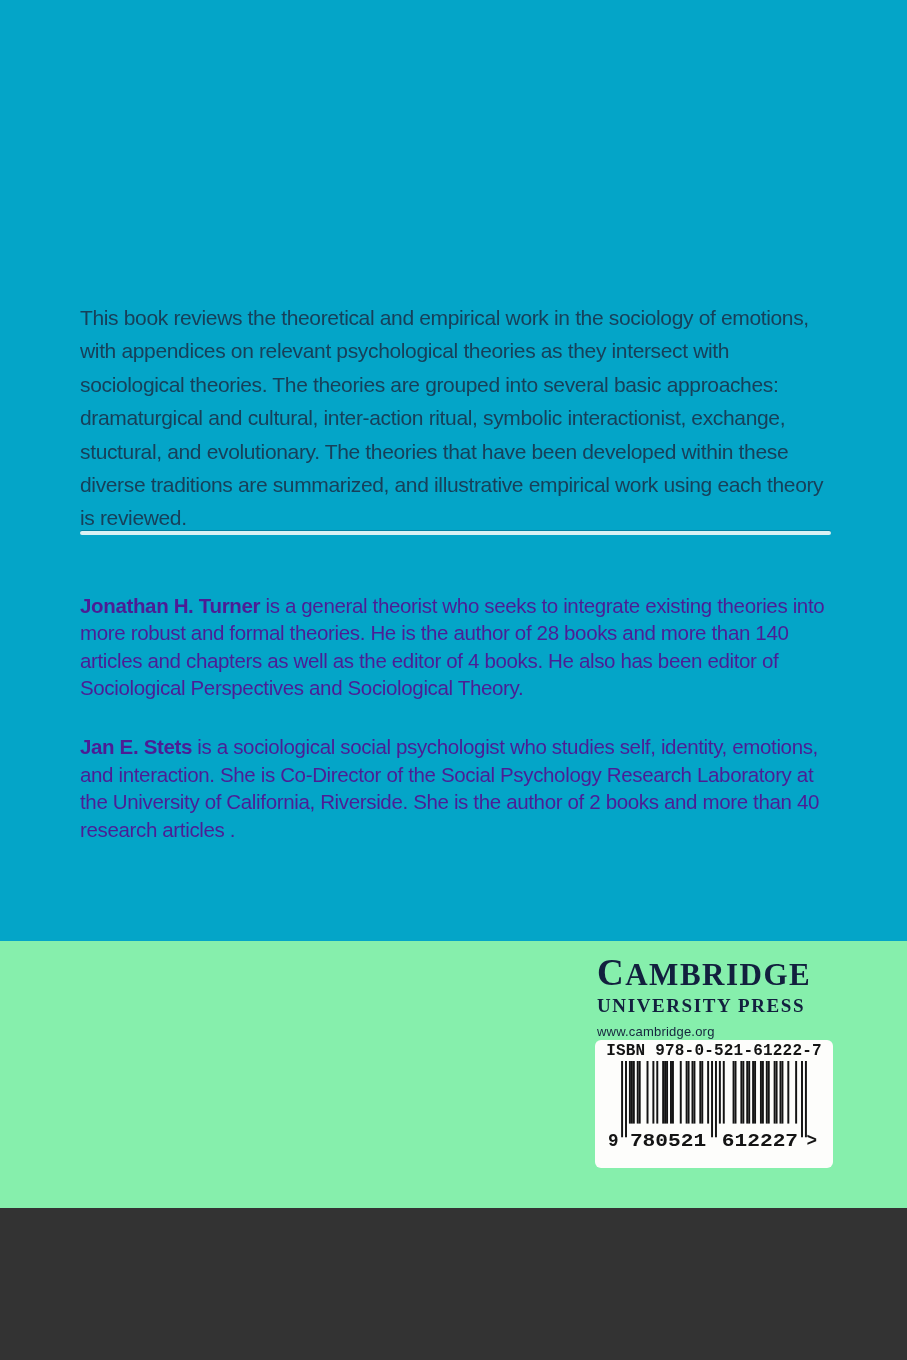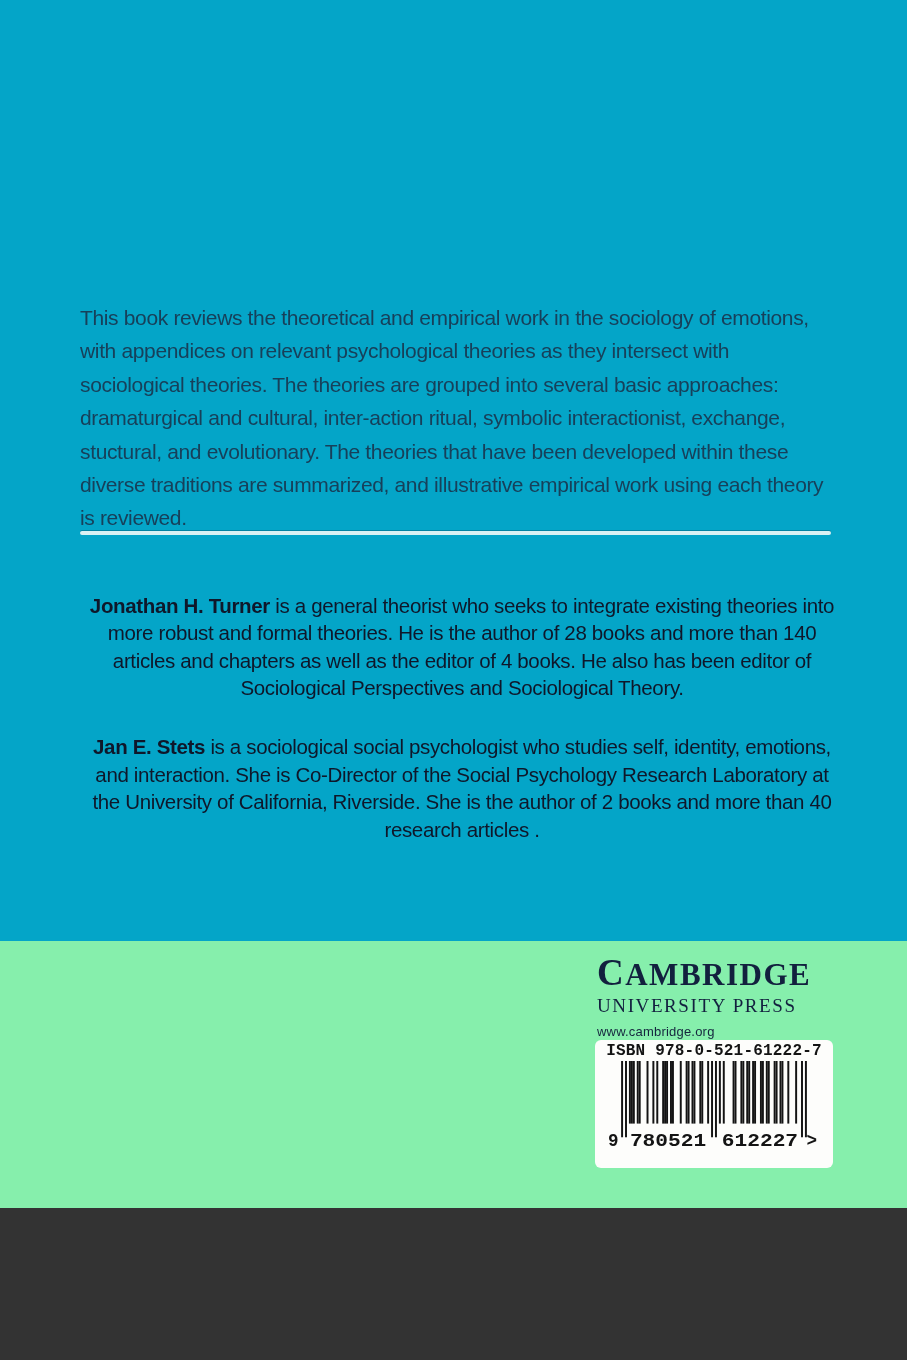--- a/index.html
+++ b/index.html
@@ -19,40 +19,39 @@
   
   .divider{
     position:absolute;left:80px;top:531px;width:751px;height:4px;
     background:#d9f1f4;border:none;margin:0;border-radius:2px;
     box-shadow:0 -1px 0 rgba(0,70,95,.35);
   }
   
   .bio{
     position:absolute;left:80px;width:764px;
     font-size:20.5px;line-height:27.6px;letter-spacing:-0.35px;
-    color:#0f172a;
-    text-align:center;
+    color:#4c1d95;
   }
   .bio-1{top:571px;}
   .bio-2{top:705px;margin-top:28px;}
   .author-name{font-weight:700;}
   
   .publisher-strip{
     position:absolute;left:0;bottom:0;width:907px;height:267px;
     background:#86efac;
   }
   .logo-block{position:absolute;left:597px;top:13px;color:#12203e;}
   .logo-line1{
     font-family:"Liberation Serif","DejaVu Serif",serif;
     font-weight:700;font-size:31px;line-height:1.05;letter-spacing:1.5px;
   }
   .logo-line1::first-letter{font-size:37px;}
   .logo-line2{
     font-family:"Liberation Serif","DejaVu Serif",serif;
-    font-weight:400;font-size:19px;letter-spacing:1.6px;margin-top:2px;
+    font-weight:700;font-size:19px;letter-spacing:1.6px;margin-top:2px;
   }
   .logo-url{
     font-family:"Liberation Sans","DejaVu Sans",sans-serif;
     font-weight:400;font-size:13px;margin-top:7px;letter-spacing:0.2px;
     color:#15263e;
   }
   
   .isbn-box{
     position:absolute;left:595px;top:99px;width:238px;height:128px;
     background:#fdfdfb;border-radius:6px;

